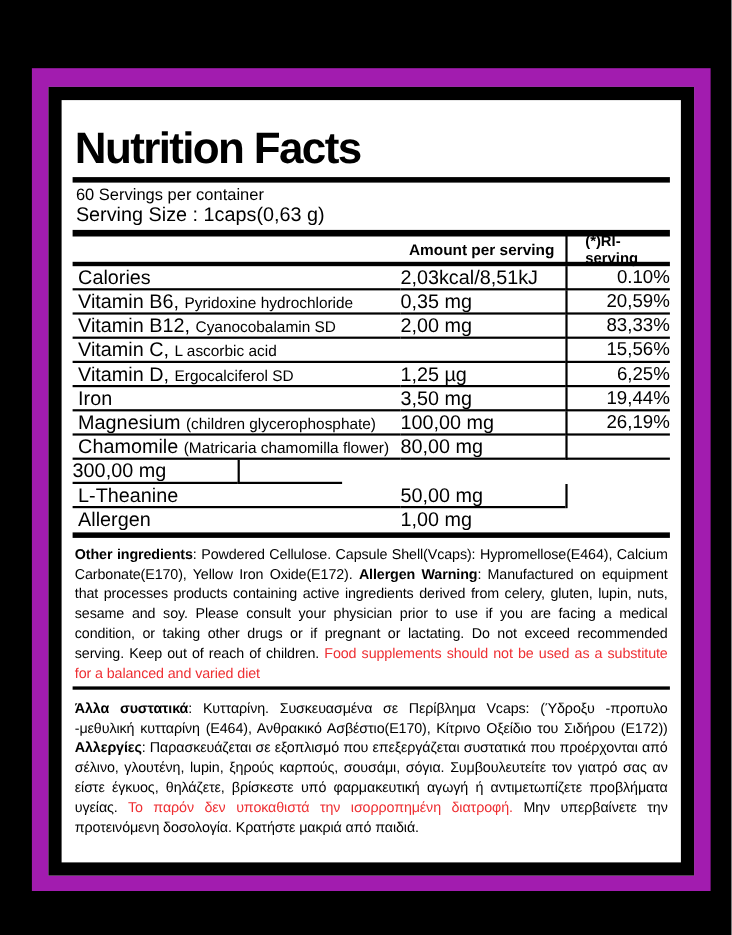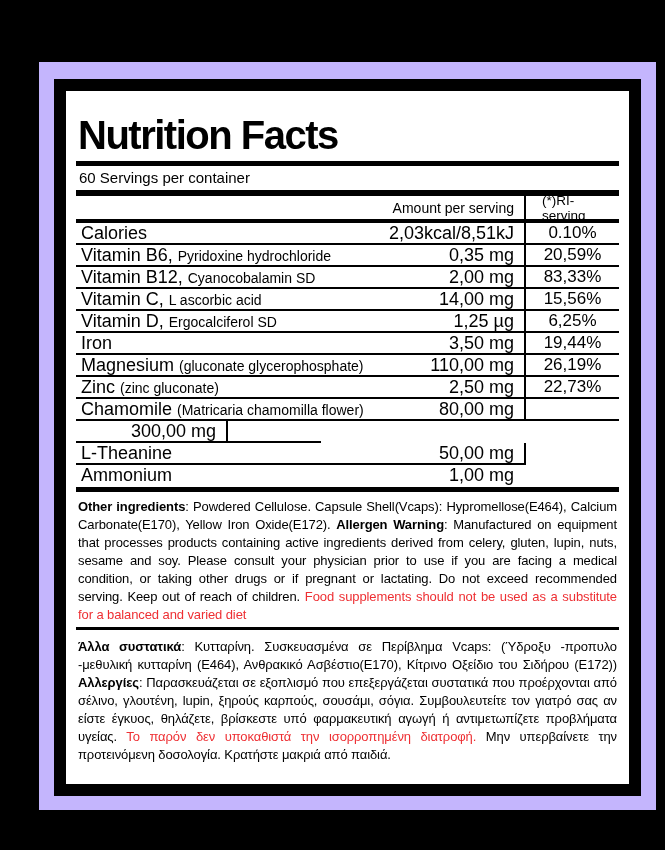--- a/index.html
+++ b/index.html
@@ -4,23 +4,23 @@
 <style>
   * { box-sizing: border-box; margin: 0; padding: 0; }
   html, body { width: 665px; height: 850px; }
   body {
     background: #000;
     position: relative;
     font-family: "Liberation Sans", sans-serif;
     color: #000;
   }
   .panel {
-    position: absolute; left: 39px; top: 62px;
+    position: absolute; left: 29px; top: 62px;
     width: 617px; height: 748px;
-    background: #c4b5fd;
+    background: #a21caf;
   }
   .frame {
     position: absolute; left: 15px; top: 17px; right: 15px; bottom: 14px;
     border: 12px solid #000;
     background: #fff;
   }
   .content {
     position: absolute; inset: 0;
     padding: 0 10px;
     overflow: hidden;
@@ -37,21 +37,21 @@
   .bar-title { height: 5px; margin-top: 8px; }
   .bar-serving { height: 6px; margin-top: 4px; }
   .bar-table-bottom { height: 5px; }
   .hr-thin { height: 3px; background: #000; margin-top: 3px; }
   .servings { font-size: 15px; line-height: 17px; margin-top: 3px; padding-left: 3px; }
   .serving-size { font-size: 18px; line-height: 19px; padding-left: 3px; }
 
   .thead {
     display: flex; height: 27px;
     border-bottom: 4px solid #000;
-    font-weight: normal;
+    font-weight: bold;
     align-items: center;
   }
   .h-spacer { flex: 1; }
   .h-amt {
     width: 150px; font-size: 14px; text-align: right; padding-right: 10px;
     display: flex; align-items: center; justify-content: flex-end;
   }
   .h-ri {
     width: 95px; border-left: 2px solid #000; font-size: 13.5px;
     display: flex; align-items: center; justify-content: center; padding-left: 16px;
@@ -59,26 +59,26 @@
 
   .row { display: flex; height: 22px; }
   .c-name {
     flex: 1; display: flex; align-items: baseline;
     padding-left: 5px; white-space: nowrap; overflow: hidden;
     border-bottom: 2px solid #000;
   }
   .c-name .main { font-size: 18px; line-height: 20px; }
   .c-name .sub  { font-size: 14px; line-height: 20px; margin-left: 5px; }
   .c-amt {
-    width: 150px; text-align: right; padding-right: 10px;
+    width: 150px; text-align: left; padding-right: 20px;
     font-size: 18px; line-height: 20px;
     border-bottom: 2px solid #000;
   }
   .c-ri {
-    width: 95px; text-align: center;
+    width: 95px; text-align: right;
     font-size: 17px; line-height: 20px;
     border-left: 2px solid #000;
     border-bottom: 2px solid #000;
   }
   .row.r-enddiv .c-ri { border-bottom: none; }
   .row.r-plain .c-name, .row.r-plain .c-amt { border-bottom: none; }
   .row.r-plain .c-ri { border-left: none; border-bottom: none; }
 
   .para {
     margin-top: 6px; padding: 0 2px;
@@ -93,20 +93,21 @@
 <body>
 
 <div class="panel">
   <div class="frame">
     <div class="content">
 
       <div class="title">Nutrition Facts</div>
       <div class="bar bar-title"></div>
 
       <div class="servings">60 Servings per container</div>
+      <div class="serving-size">Serving Size : 1caps(0,63 g)</div>
       <div class="bar bar-serving"></div>
 
       <div>
         <div class="thead">
           <div class="h-spacer"></div>
           <div class="h-amt">Amount per serving</div>
           <div class="h-ri">(*)RI- serving</div>
         </div>
 
         <div class="row">
@@ -131,53 +132,44 @@
               <span class="sub">Cyanocobalamin SD</span>
             </div>
           <div class="c-amt">2,00 mg</div>
           <div class="c-ri">83,33%</div>
         </div>
         <div class="row">
           <div class="c-name">
               <span class="main">Vitamin C,</span>
               <span class="sub">L ascorbic acid</span>
             </div>
-          <div class="c-amt">14,00 mg</div>
           <div class="c-ri">15,56%</div>
         </div>
         <div class="row">
           <div class="c-name">
               <span class="main">Vitamin D,</span>
               <span class="sub">Ergocalciferol SD</span>
             </div>
           <div class="c-amt">1,25 µg</div>
           <div class="c-ri">6,25%</div>
         </div>
         <div class="row">
           <div class="c-name">
               <span class="main">Iron</span>
             </div>
           <div class="c-amt">3,50 mg</div>
           <div class="c-ri">19,44%</div>
         </div>
         <div class="row">
           <div class="c-name">
               <span class="main">Magnesium</span>
-              <span class="sub">(gluconate glycerophosphate)</span>
-            </div>
-          <div class="c-amt">110,00 mg</div>
+              <span class="sub">(children glycerophosphate)</span>
+            </div>
+          <div class="c-amt">100,00 mg</div>
           <div class="c-ri">26,19%</div>
-        </div>
-        <div class="row">
-          <div class="c-name">
-              <span class="main">Zinc</span>
-              <span class="sub">(zinc gluconate)</span>
-            </div>
-          <div class="c-amt">2,50 mg</div>
-          <div class="c-ri">22,73%</div>
         </div>
         <div class="row">
           <div class="c-name">
               <span class="main">Chamomile</span>
               <span class="sub">(Matricaria chamomilla flower)</span>
             </div>
           <div class="c-amt">80,00 mg</div>
           <div class="c-ri"></div>
         </div>
         <div class="row">
@@ -187,21 +179,21 @@
         <div class="row r-enddiv">
           <div class="c-name">
               <span class="main">L-Theanine</span>
               <span class="sub"></span>
             </div>
           <div class="c-amt">50,00 mg</div>
           <div class="c-ri"></div>
         </div>
         <div class="row r-plain">
           <div class="c-name">
-              <span class="main">Ammonium</span>
+              <span class="main">Allergen</span>
               <span class="sub"></span>
             </div>
           <div class="c-amt">1,00 mg</div>
           <div class="c-ri"></div>
         </div>
       </div>
 
       <div class="bar bar-table-bottom"></div>
 
       <div class="para"><b>Other ingredients</b><span>: Powdered Cellulose. Capsule Shell(Vcaps): Hypromellose(E464), Calcium Carbonate(E170), Yellow Iron Oxide(E172). </span><b>Allergen Warning</b><span>: Manufactured on equipment that processes products containing active ingredients derived from celery, gluten, lupin, nuts, sesame and soy. Please consult your physician prior to use if you are facing a medical condition, or taking other drugs or if pregnant or lactating. Do not exceed recommended serving. Keep out of reach of children. </span><span class="red">Food supplements should not be used as a substitute for a balanced and varied diet</span></div>

